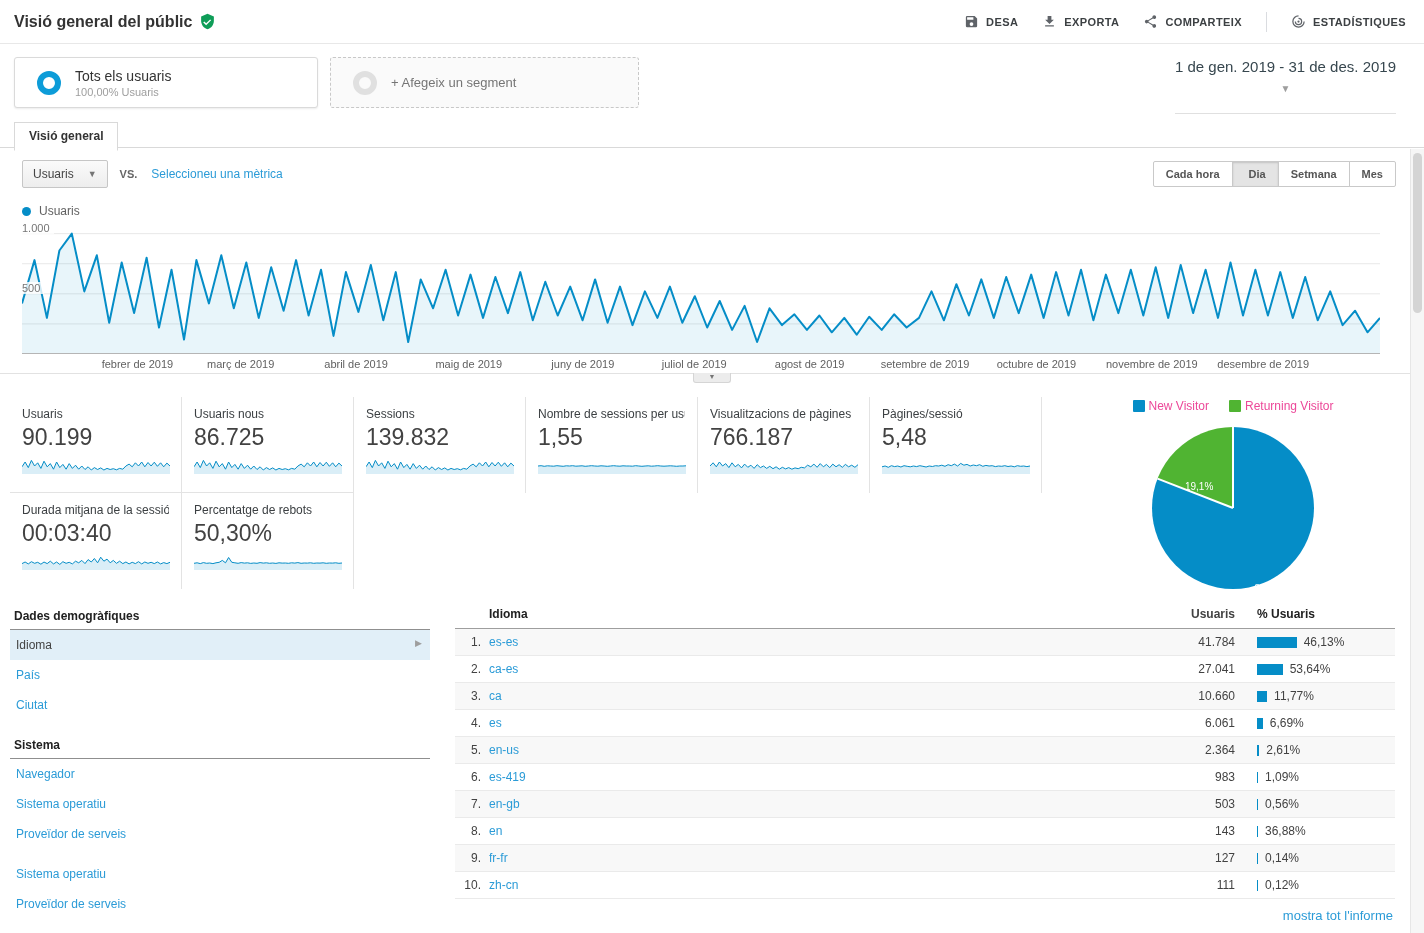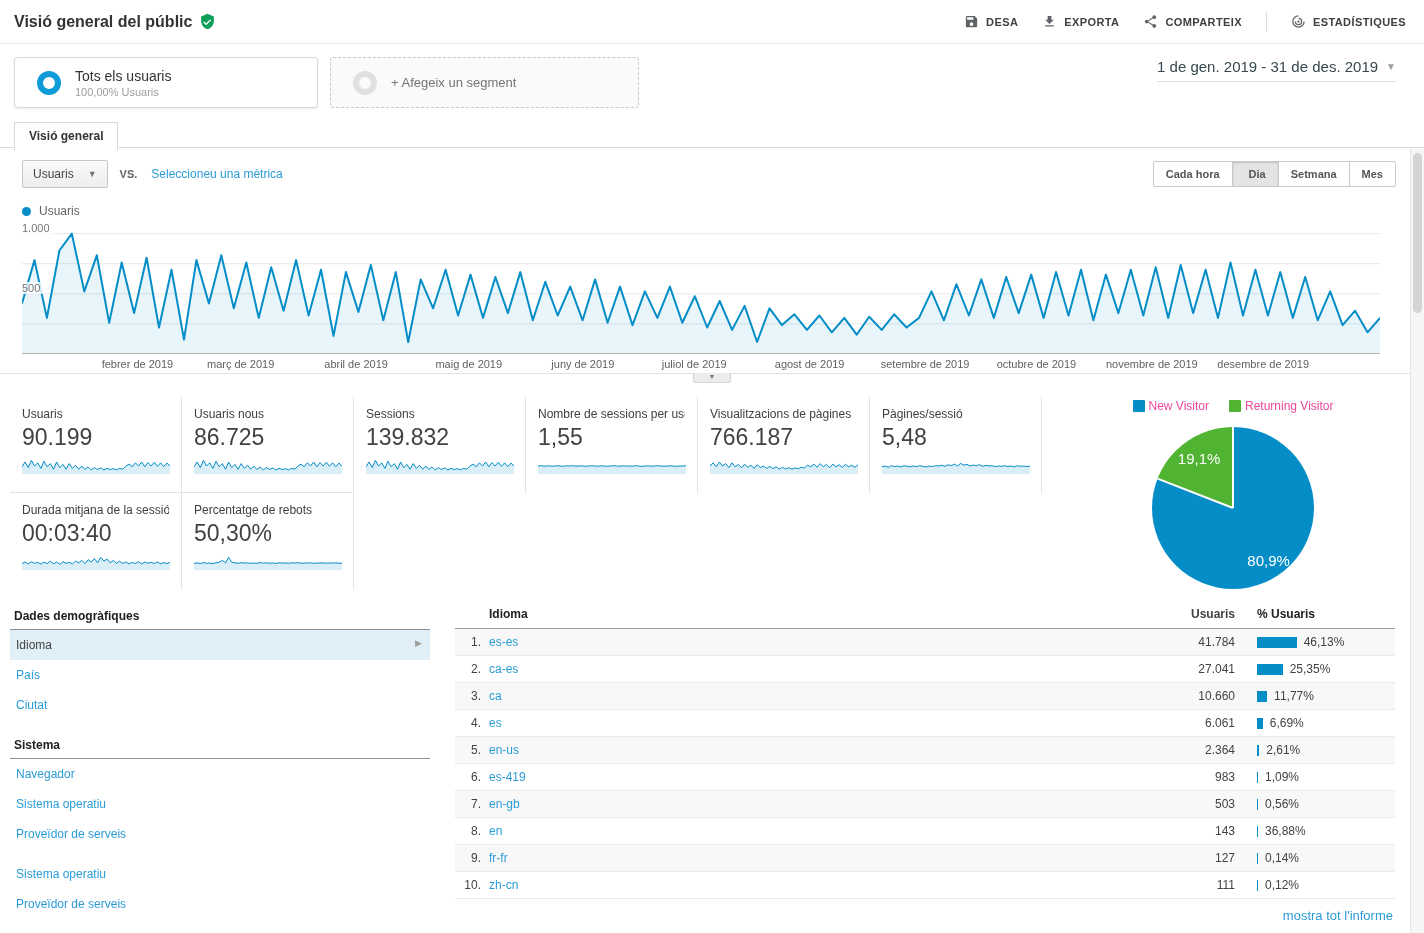--- a/index.html
+++ b/index.html
@@ -24,22 +24,22 @@
     display:flex; align-items:center; padding:0 14px; cursor:pointer; }
   .segment-card.primary { left:14px; width:304px; border:1px solid #dadada; background:#fff;
     box-shadow:0 1px 2px rgba(0,0,0,.08); }
   .segment-card.add { left:330px; width:309px; border:1px dashed #c8c8c8; background:#fafafa; }
   .segment-ring { width:24px; height:24px; border-radius:50%; border:6px solid #0d9cd8; margin:0 14px 0 8px; }
   .segment-ring.empty { border-color:#e0e0e0; }
   .segment-name { font-size:14px; color:#333; }
   .segment-detail { font-size:11px; color:#9e9e9e; margin-top:2px; }
   .segment-add-label { font-size:13px; color:#757575; }
   .date-picker { position:absolute; right:28px; top:14px; display:flex; align-items:center;
-    gap:8px; font-size:15px; color:#37474f; padding-bottom:6px; border-bottom:1px solid #e0e0e0;
-    cursor:pointer; }
+    gap:8px; font-size:15px; color:#37474f; padding-bottom:19px; border-bottom:1px solid #e0e0e0;
+    cursor:pointer;flex-direction:column; }
   .date-caret { color:#9e9e9e; font-size:10px; }
 
   
   .tab-row { height:27px; border-bottom:1px solid #d9d9d9; padding-left:14px; }
   .tab { display:inline-block; padding:6px 14px 7px; font-size:12px; font-weight:bold; color:#333;
     border:1px solid #d9d9d9; border-bottom:1px solid #fff; background:#fff; position:relative;
     top:1px; cursor:pointer; }
 
   
   .controls-row { display:flex; align-items:center; padding:12px 28px 10px 22px; }
@@ -80,21 +80,21 @@
   .metric-label { font-size:12px; color:#3c4043; white-space:nowrap; overflow:hidden; }
   .metric-value { font-size:23px; color:#424242; margin-top:3px; }
   .metric-spark { margin-top:4px; display:block; }
   .pie-panel { flex:1; position:relative; }
   .pie-legend { display:flex; justify-content:center; gap:20px; margin-top:2px; }
   .pie-legend .item { display:flex; align-items:center; gap:4px; font-size:12px; color:#ec4899; }
   .legend-swatch { width:12px; height:12px; border-radius:1px; }
   .pie { position:relative; width:162px; height:162px; border-radius:50%; margin:14px auto 0; }
   .pie-line { position:absolute; left:80px; top:0; width:2px; height:81px; background:#fff;
     transform-origin:bottom center; }
-  .pie-label { position:absolute; transform:translate(-50%,-50%); font-size:15px; color:#fff; }
+  .pie-label { position:absolute; transform:translate(-50%,-50%); font-size:10px; color:#fff;margin-top:28px; }
 
   
   .report { display:flex; margin-top:12px; padding:0 29px 0 10px; }
   .dim-sidebar { width:420px; flex:none; }
   .dim-section-title { font-size:12px; font-weight:bold; color:#212121; padding:8px 4px 6px;
     border-bottom:1px solid #8f8f8f; }
   .dim-section + .dim-section { margin-top:10px; }
   .dim-item { position:relative; font-size:12px; color:#2b9bd7; padding:8px 6px; cursor:pointer; }
   .dim-item.selected { background:#e1eff8; color:#424242; }
   .dim-item .arrow { position:absolute; right:8px; top:8px; color:#9e9e9e; font-size:9px; }
@@ -363,21 +363,21 @@
           </div>
         </div>
         <div class="t-row">
           <div class="c-lang">
             <span class="rank">2.</span>
             <a class="lang-link">ca-es</a>
           </div>
           <div class="c-users">27.041</div>
           <div class="c-pct">
             <span class="pct-bar" style="width: 25.671px;"></span>
-            <span>25,35%</span>
+            <span>53,64%</span>
           </div>
         </div>
         <div class="t-row odd">
           <div class="c-lang">
             <span class="rank">3.</span>
             <a class="lang-link">ca</a>
           </div>
           <div class="c-users">10.660</div>
           <div class="c-pct">
             <span class="pct-bar" style="width: 10.1222px;"></span>

